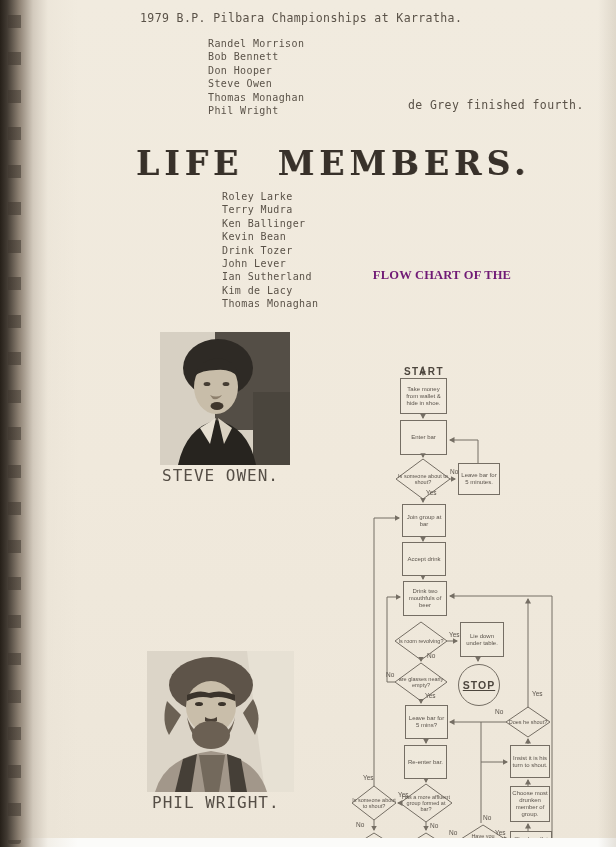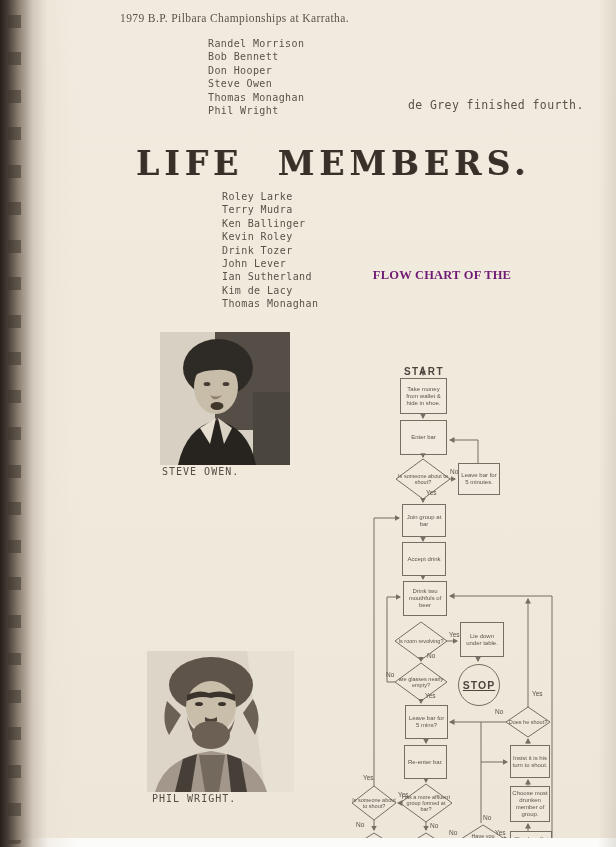--- a/index.html
+++ b/index.html
@@ -20,58 +20,58 @@
   .right-shade{right:0;top:0;width:18px;height:847px;pointer-events:none;
     background:linear-gradient(270deg,rgba(190,180,164,.35),rgba(0,0,0,0));}
   
   .tw{font-size:11.5px;line-height:13.4px;letter-spacing:.4px;color:#5a5248;white-space:pre;}
   .tname{font-size:10px;line-height:13.4px;letter-spacing:.4px;color:#5a5248;white-space:pre;}
   .life-title{font-family:"DejaVu Serif","Liberation Serif",serif;font-weight:bold;
     font-size:33px;letter-spacing:5px;word-spacing:18px;color:#38312a;
     text-shadow:.6px .4px 0 rgba(56,49,42,.55);}
   .flow-title{font-family:"Liberation Serif","DejaVu Serif",serif;font-weight:bold;
     font-size:12.5px;line-height:15px;text-align:center;color:#701a75;letter-spacing:.2px;}
-  .caption{font-size:10px;letter-spacing:1px;color:#554e46;}
+  .caption{font-size:16px;letter-spacing:1px;color:#554e46;}
   
   .fc-label{font-family:"Liberation Sans","DejaVu Sans",sans-serif;font-weight:bold;
     font-size:10px;letter-spacing:1.5px;color:#4d463e;}
   .fbox{position:absolute;border:1px solid #756e64;display:flex;align-items:center;justify-content:center;
     text-align:center;font-family:"Liberation Sans","DejaVu Sans",sans-serif;
     font-size:6px;line-height:7px;color:#5b544c;padding:1px;box-sizing:border-box;background:rgba(243,238,228,.25);}
   .fdiam-text{position:absolute;display:flex;align-items:center;justify-content:center;text-align:center;
     font-family:"Liberation Sans","DejaVu Sans",sans-serif;font-size:5.5px;line-height:6.3px;color:#5b544c;}
   .fcircle{position:absolute;border:1px solid #756e64;border-radius:50%;display:flex;align-items:center;justify-content:center;
     font-family:"Liberation Sans","DejaVu Sans",sans-serif;font-weight:bold;font-size:10.5px;letter-spacing:1px;color:#4d463e;text-decoration:underline;}
   .yn{position:absolute;font-family:"Liberation Sans","DejaVu Sans",sans-serif;font-size:6.5px;color:#5b544c;}
   svg.flow-lines{position:absolute;left:0;top:0;pointer-events:none;}
   .photo{position:absolute;}
 </style>
 </head>
 <body>
 
-<div class="abs tw" style="left:120px;top:12px;font-family:Liberation Serif, serif;">1979 B.P. Pilbara Championships at Karratha.</div>
+<div class="abs tw" style="left:140px;top:12px;">1979 B.P. Pilbara Championships at Karratha.</div>
 
 <div class="abs" style="left:208px;top:37px;">
   <div class="tname">Randel Morrison</div>
   <div class="tname">Bob Bennett</div>
   <div class="tname">Don Hooper</div>
   <div class="tname">Steve Owen</div>
   <div class="tname">Thomas Monaghan</div>
   <div class="tname">Phil Wright</div>
 </div>
 
 <div class="abs tw" style="left:408px;top:99px;">de Grey finished fourth.</div>
 
 <div class="abs life-title" style="left:136px;top:144px;">LIFE MEMBERS.</div>
 
 <div class="abs" style="left:222px;top:190px;">
   <div class="tname">Roley Larke</div>
   <div class="tname">Terry Mudra</div>
   <div class="tname">Ken Ballinger</div>
-  <div class="tname">Kevin Roley</div>
+  <div class="tname">Kevin Bean</div>
   <div class="tname">Drink Tozer</div>
   <div class="tname">John Lever</div>
   <div class="tname">Ian Sutherland</div>
   <div class="tname">Kim de Lacy</div>
   <div class="tname">Thomas Monaghan</div>
 </div>
 
 <div class="abs flow-title" style="left:362px;top:268px;width:160px;">
   <div>FLOW CHART OF THE</div>
 </div>

